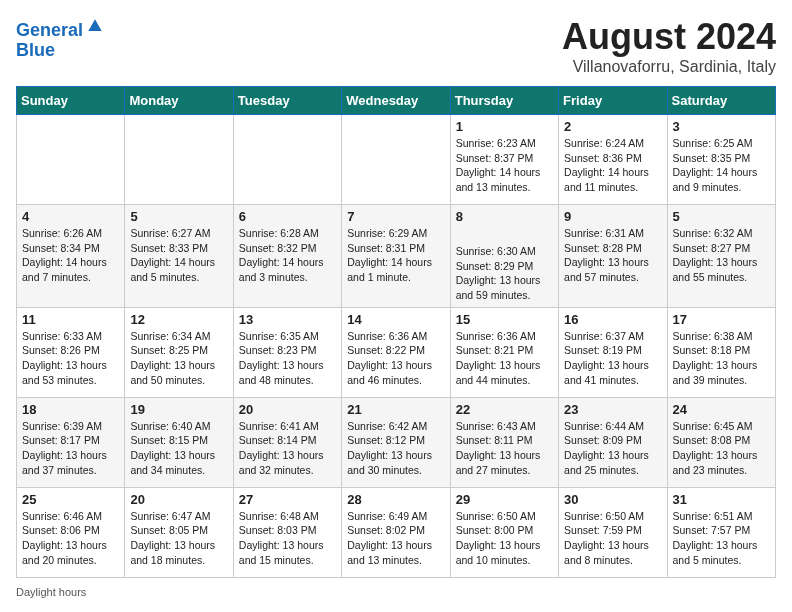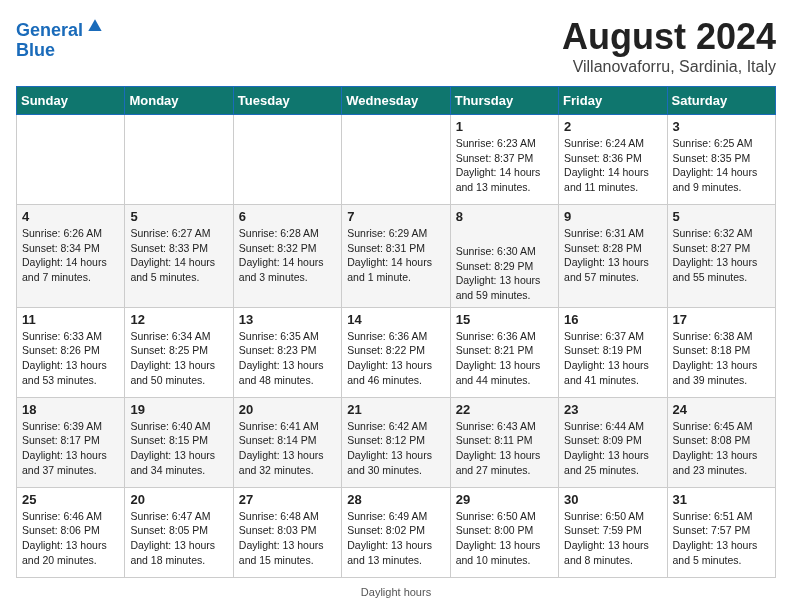--- a/index.html
+++ b/index.html
@@ -86,21 +86,21 @@
       color: #222;
     }
     .empty {
       background: #fff !important;
     }
     .footer {
       margin-top: 8px;
       font-size: 11px;
       color: #555;
       display: flex;
-      justify-content: center;
+      justify-content: flex-start;
     }
   </style>
 </head>
 <body>
 
 <div class="header">
   <div class="logo">
     <div>
       <div class="logo-text">
         <span>General</span><svg class="logo-icon" viewBox="0 0 24 24" xmlns="http://www.w3.org/2000/svg">

